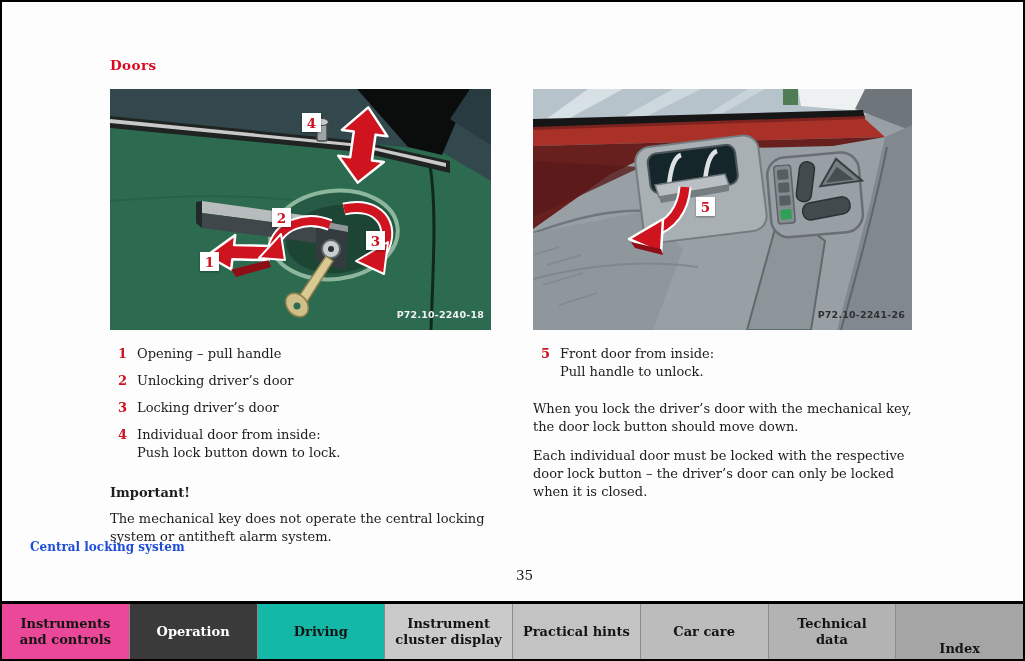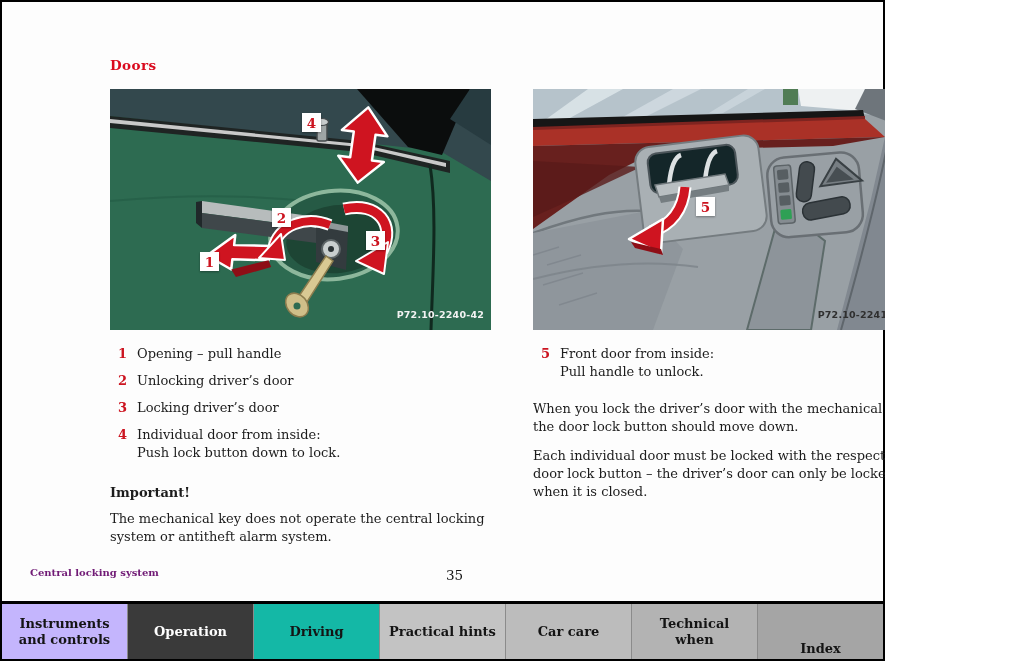--- a/index.html
+++ b/index.html
@@ -1,17 +1,17 @@
 <!DOCTYPE html>
 <html><head>
 <meta charset="utf-8">
 <style>
   html,body{margin:0;padding:0;background:#ffffff;}
   .screen{
-    position:relative;width:885px;height:661px;background:#fdfdfd;overflow:hidden;
+    position:relative;width:1025px;height:661px;background:#fdfdfd;overflow:hidden;
     font-family:"DejaVu Serif",serif;color:#1c1c1c;
     box-shadow:inset 0 0 0 2px #000;
   }
   .h-doors{position:absolute;left:110px;top:57px;font-size:13.5px;font-weight:bold;
     color:#da0a1e;letter-spacing:0.4px;}
   .col{position:absolute;top:89px;font-size:13px;line-height:18px;}
   .col-left{left:110px;width:381px;}
   .col-right{left:533px;width:379px;}
   .figure{position:relative;width:100%;height:241px;}
   .figure svg{display:block;width:100%;height:100%;}
@@ -24,22 +24,22 @@
     font-weight:bold;font-size:13.5px;color:#cc1420;
     box-shadow:0 1px 2px rgba(0,0,0,0.35);}
   .list{margin-top:15px;}
   .item{display:flex;margin-bottom:9px;}
   .item .num{flex:0 0 19px;margin-left:8px;font-weight:bold;color:#cc1420;}
   .item .txt{flex:1;}
   .imp-title{margin-top:22px;font-weight:bold;}
   .imp-body{margin-top:8px;}
   .para{margin-top:11px;}
   .para.first{margin-top:19px;}
-  .footer-section{position:absolute;left:30px;top:567px;font-weight:bold;
-    font-size:10px;color:#701a75;}
+  .footer-section{position:absolute;left:30px;top:540px;font-weight:bold;
+    font-size:12px;color:#1d4ed8;}
   .footer-page{position:absolute;left:12px;width:100%;top:567px;text-align:center;
     font-weight:normal;font-size:13.5px;color:#141414;}
   .tabbar{position:absolute;left:2px;right:2px;bottom:2px;height:55px;
     border-top:3px solid #000;display:flex;}
   .tab{flex:1 1 0;display:flex;align-items:center;justify-content:center;
     text-align:center;font-weight:bold;font-size:13px;line-height:16px;color:#141414;
     cursor:pointer;border-right:1px solid #8b8b8b;box-sizing:border-box;padding:2px 4px;}
   .tab:last-child{border-right:none;}
   .tab.active{color:#ffffff;}
   .tab span{display:inline-block;}
@@ -102,21 +102,21 @@
           <ellipse cx="212" cy="33" rx="6.5" ry="3.5" fill="#c8cccc" stroke="#44494b" stroke-width="1.2"></ellipse>
         </g>
         <g transform="rotate(8 253 56)">
           <polygon points="253,18 276,44 264,44 264,70 276,70 253,94 230,70 242,70 242,44 230,44" fill="#cf1420" stroke="#ffffff" stroke-width="2.5" stroke-linejoin="round"></polygon>
         </g>
       </svg>
       <div class="badge" style="left:90px;top:163px;">1</div>
       <div class="badge" style="left:162px;top:119px;">2</div>
       <div class="badge" style="left:256px;top:142px;">3</div>
       <div class="badge" style="left:192px;top:24px;">4</div>
-      <span class="fig-code light">P72.10-2240-42</span>
+      <span class="fig-code light">P72.10-2240-18</span>
     </div>
 
     <div class="list">
       <div class="item">
         <span class="num">1</span>
         <span class="txt">Opening – pull handle</span>
       </div>
       <div class="item">
         <span class="num">2</span>
         <span class="txt">Unlocking driver’s door</span>
@@ -212,36 +212,39 @@
     </div>
 
     <div class="para first">When you lock the driver’s door with the mechanical key, the door lock button should move down.</div>
     <div class="para">Each individual door must be locked with the respective door lock button – the driver’s door can only be locked when it is closed.</div>
   </div>
 
   <div class="footer-section">Central locking system</div>
   <div class="footer-page">35</div>
 
   <div class="tabbar">
-    <div class="tab t1" style="background-color: #c4b5fd;">
+    <div class="tab t1" style="background-color: #ec4899;">
       <span>Instruments and controls</span>
     </div>
     <div class="tab t2 active" style="background-color: rgb(58, 58, 58);">
       <span>Operation</span>
     </div>
     <div class="tab t3" style="background-color: #14b8a6;">
       <span>Driving</span>
     </div>
+    <div class="tab t4" style="background-color: rgb(202, 202, 202);">
+      <span>Instrument cluster display</span>
+    </div>
     <div class="tab t5" style="background-color: rgb(195, 195, 195);">
       <span>Practical hints</span>
     </div>
     <div class="tab t6" style="background-color: rgb(188, 188, 188);">
       <span>Car care</span>
     </div>
     <div class="tab t7" style="background-color: rgb(179, 179, 179);">
-      <span>Technical when</span>
+      <span>Technical data</span>
     </div>
     <div class="tab t8" style="background-color: rgb(165, 165, 165); align-items: flex-end;">
       <span>Index</span>
     </div>
   </div>
 
 </div>
 
 </body></html>

